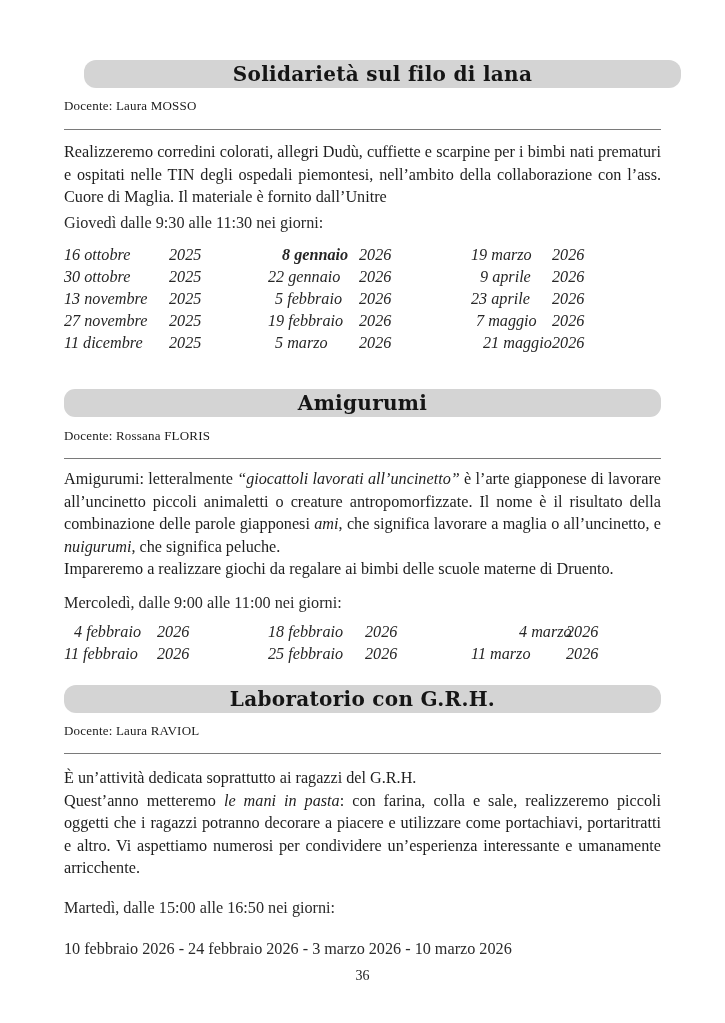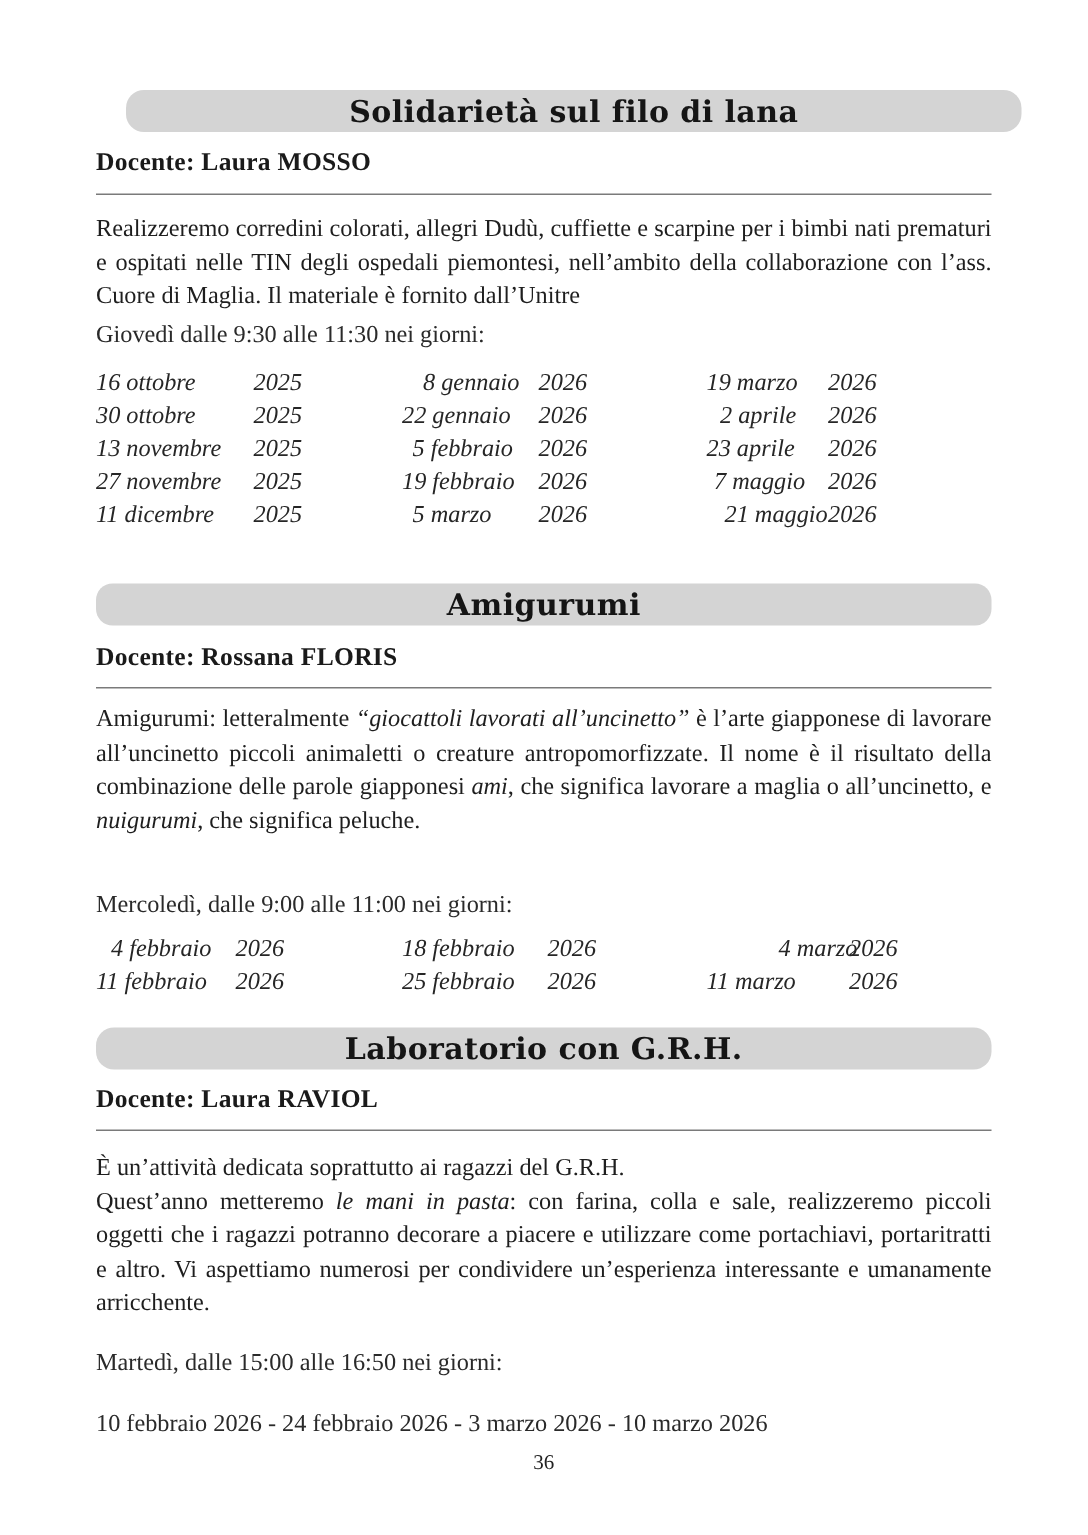--- a/index.html
+++ b/index.html
@@ -32,22 +32,22 @@
       font-family: "DejaVu Serif", "Liberation Serif", serif;
       font-weight: bold;
       font-size: 20px;
       line-height: 29px;
       color: #151515;
       letter-spacing: 0.3px;
     }
     .teacher {
       position: absolute;
       left: 0;
-      font-size: 17px;
-      font-weight: bold;
+      font-size: 13px;
+      font-weight: normal;
       color: #1a1a1a;
       letter-spacing: 0.2px;
       text-align: center;
     }
     .rule {
       position: absolute;
       left: 0;
       width: 597px;
       height: 0;
       border-top: 1.5px solid #7a7a7a;
@@ -115,40 +115,40 @@
   <div class="schedule" style="top:214px;">Giovedì dalle 9:30 alle 11:30 nei giorni:</div>
 
   <div class="date-grid" style="top:244px;">
 
     <div class="date-row">
       <span class="date-cell" style="left:0;">
         <span class="d" style="left:0;">16 ottobre</span>
         <span class="y" style="left:105px;">2025</span>
       </span>
       <span class="date-cell" style="left:204px;">
-        <span class="d" style="left:14px;">8 gennaio</span>
+        <span class="d" style="left:14px;font-weight:bold;">8 gennaio</span>
         <span class="y" style="left:91px;">2026</span>
       </span>
       <span class="date-cell" style="left:407px;">
         <span class="d" style="left:0;">19 marzo</span>
         <span class="y" style="left:81px;">2026</span>
       </span>
     </div>
 
     <div class="date-row">
       <span class="date-cell" style="left:0;">
         <span class="d" style="left:0;">30 ottobre</span>
         <span class="y" style="left:105px;">2025</span>
       </span>
       <span class="date-cell" style="left:204px;">
         <span class="d" style="left:0;">22 gennaio</span>
         <span class="y" style="left:91px;">2026</span>
       </span>
       <span class="date-cell" style="left:407px;">
-        <span class="d" style="left:9px;">2 aprile</span>
+        <span class="d" style="left:9px;">9 aprile</span>
         <span class="y" style="left:81px;">2026</span>
       </span>
     </div>
 
     <div class="date-row">
       <span class="date-cell" style="left:0;">
         <span class="d" style="left:0;">13 novembre</span>
         <span class="y" style="left:105px;">2025</span>
       </span>
       <span class="date-cell" style="left:204px;">
@@ -191,20 +191,21 @@
       </span>
     </div>
   </div>
 
   <div class="section-bar" style="top:389px;border-radius:11px;">Amigurumi</div>
   <div class="teacher" style="top:428px;">Docente: Rossana FLORIS</div>
   <div class="rule" style="top:458px;"></div>
 
   <div class="para" style="top:468px;">
     <p><span>Amigurumi: letteralmente </span><em>“giocattoli lavorati all’uncinetto”</em><span> è l’arte giapponese di lavorare all’uncinetto piccoli animaletti o creature antropomorfizzate. Il nome è il risultato della combinazione delle parole giapponesi </span><em>ami</em><span>, che significa lavorare a maglia o all’uncinetto, e </span><em>nuigurumi</em><span>, che significa peluche.</span></p>
+    <p style="text-align:left;">Impareremo a realizzare  giochi da regalare ai bimbi delle scuole materne di Druento.</p>
   </div>
 
   <div class="schedule" style="top:594px;">Mercoledì, dalle 9:00 alle 11:00 nei giorni:</div>
 
   <div class="date-grid" style="top:621px;">
     <div class="date-row">
       <span class="date-cell" style="left:0;">
         <span class="d" style="left:10px;">4 febbraio</span>
         <span class="y" style="left:93px;">2026</span>
       </span>

